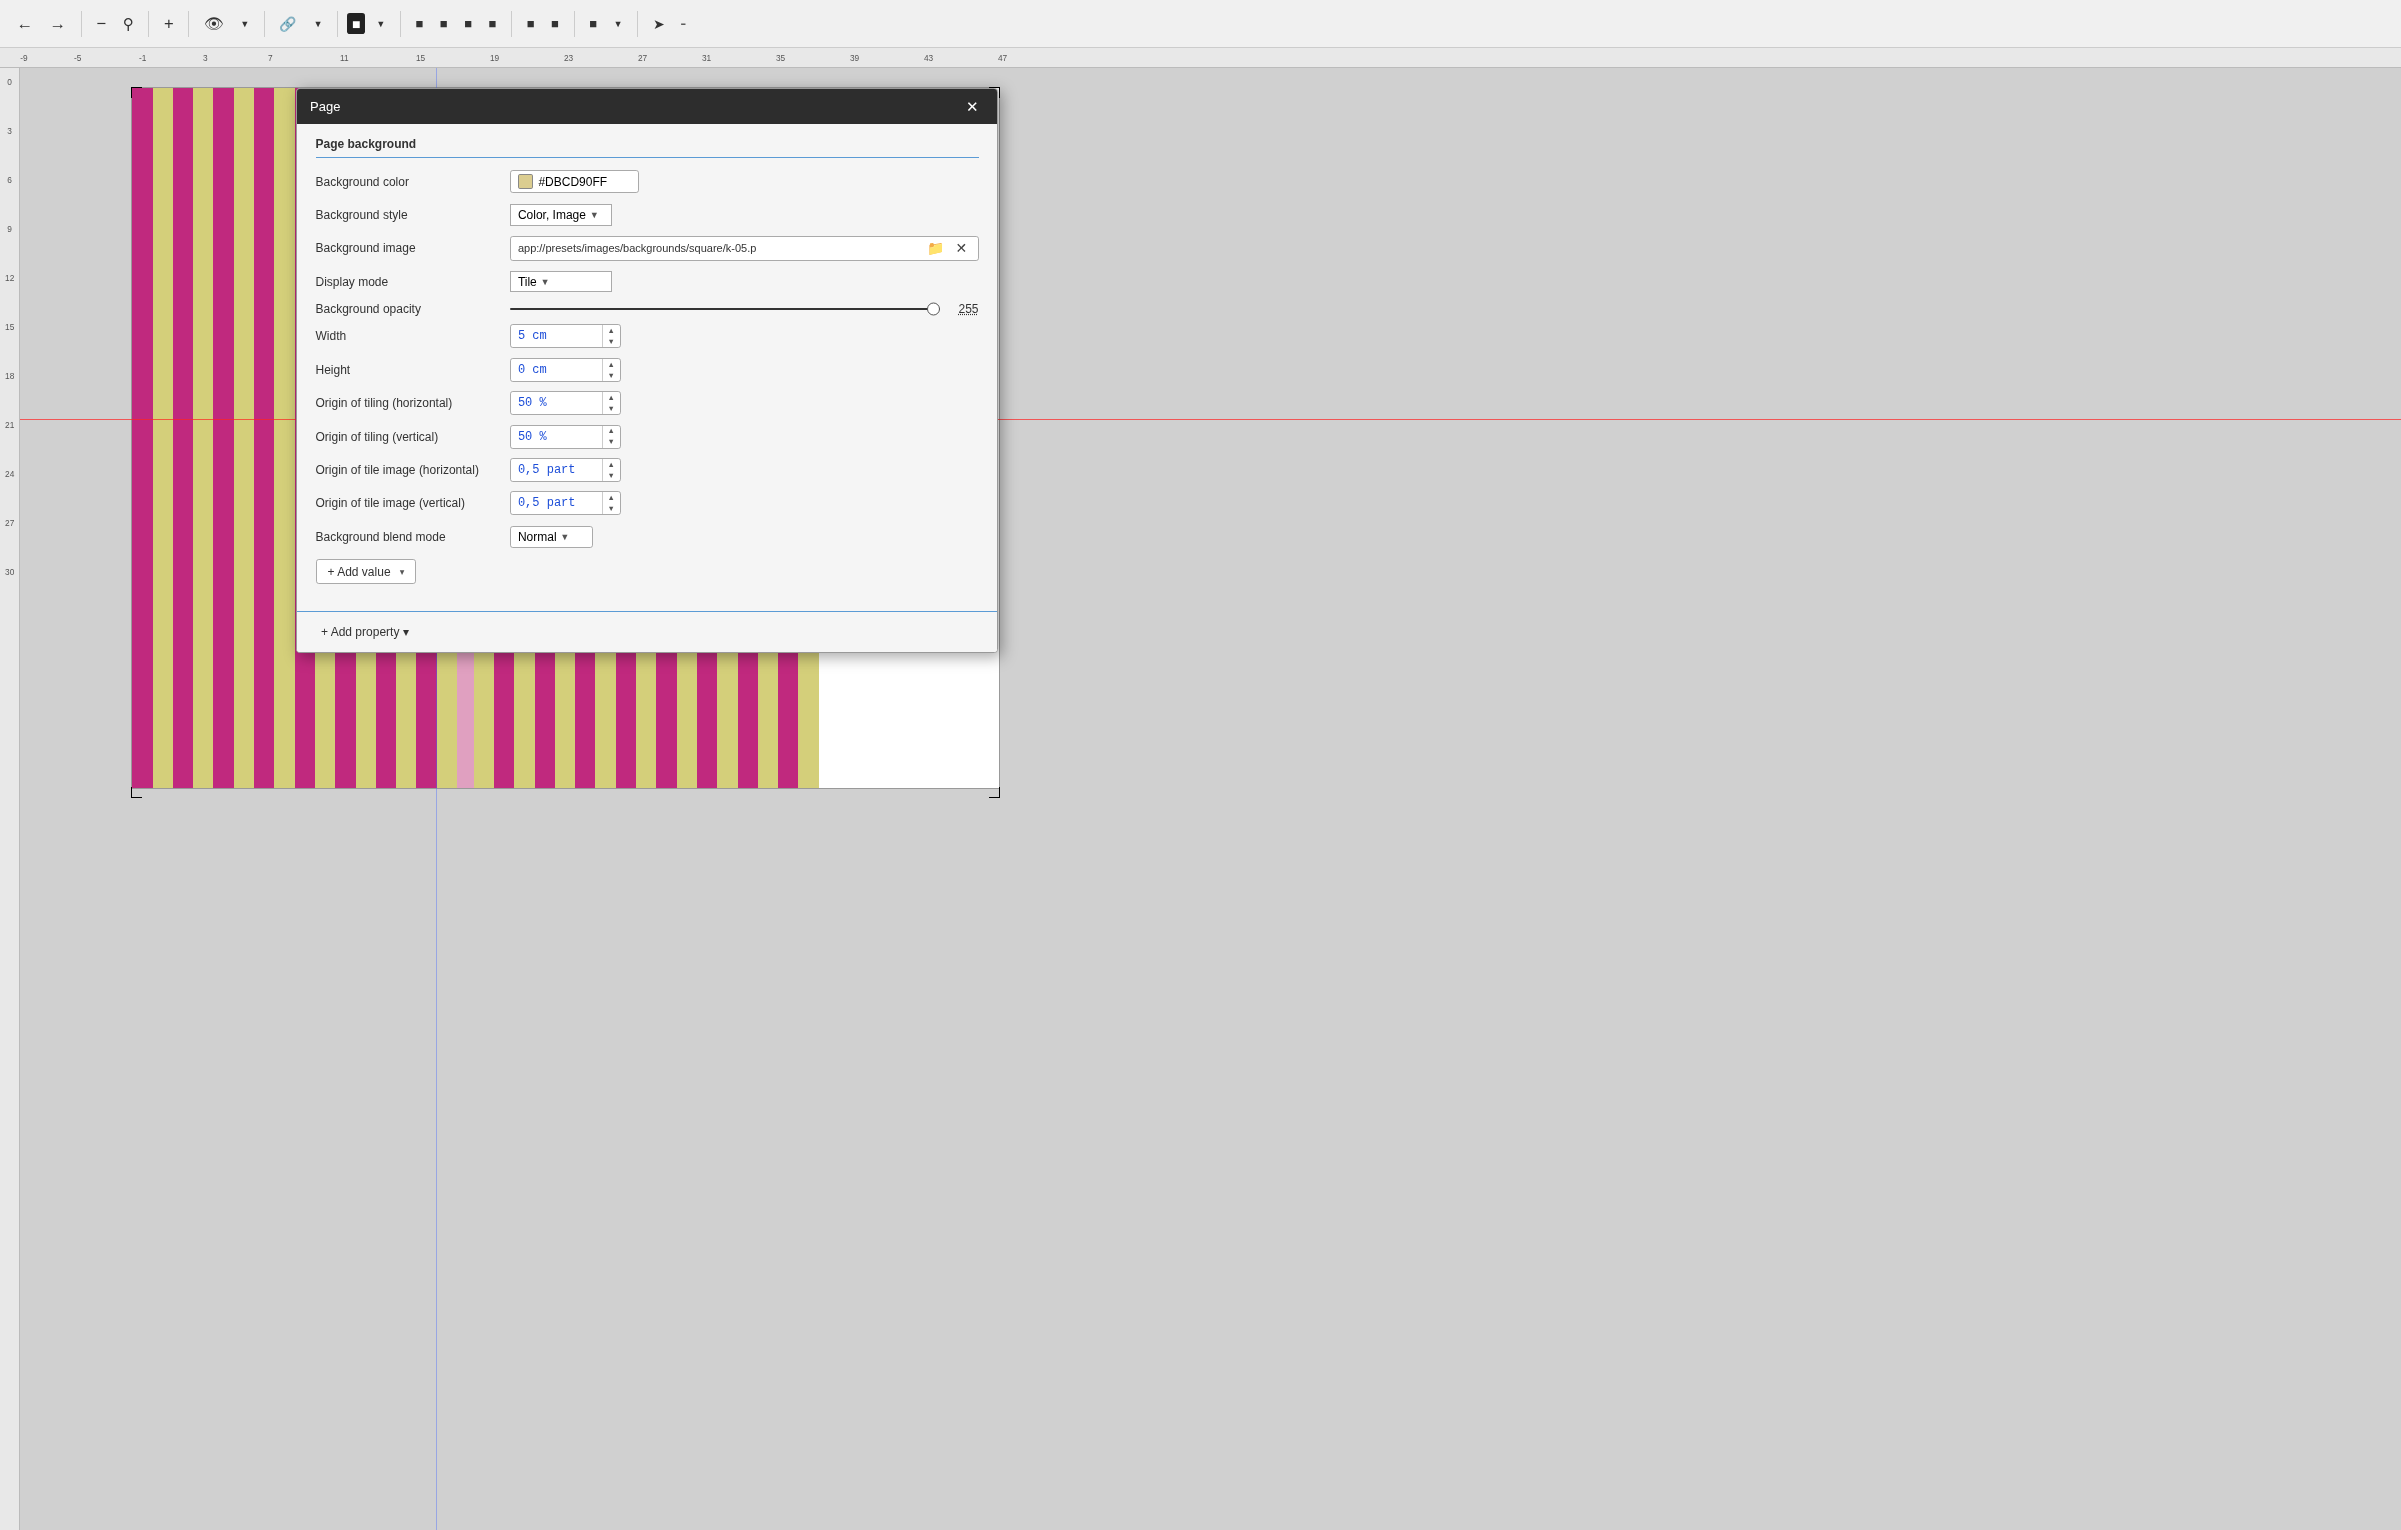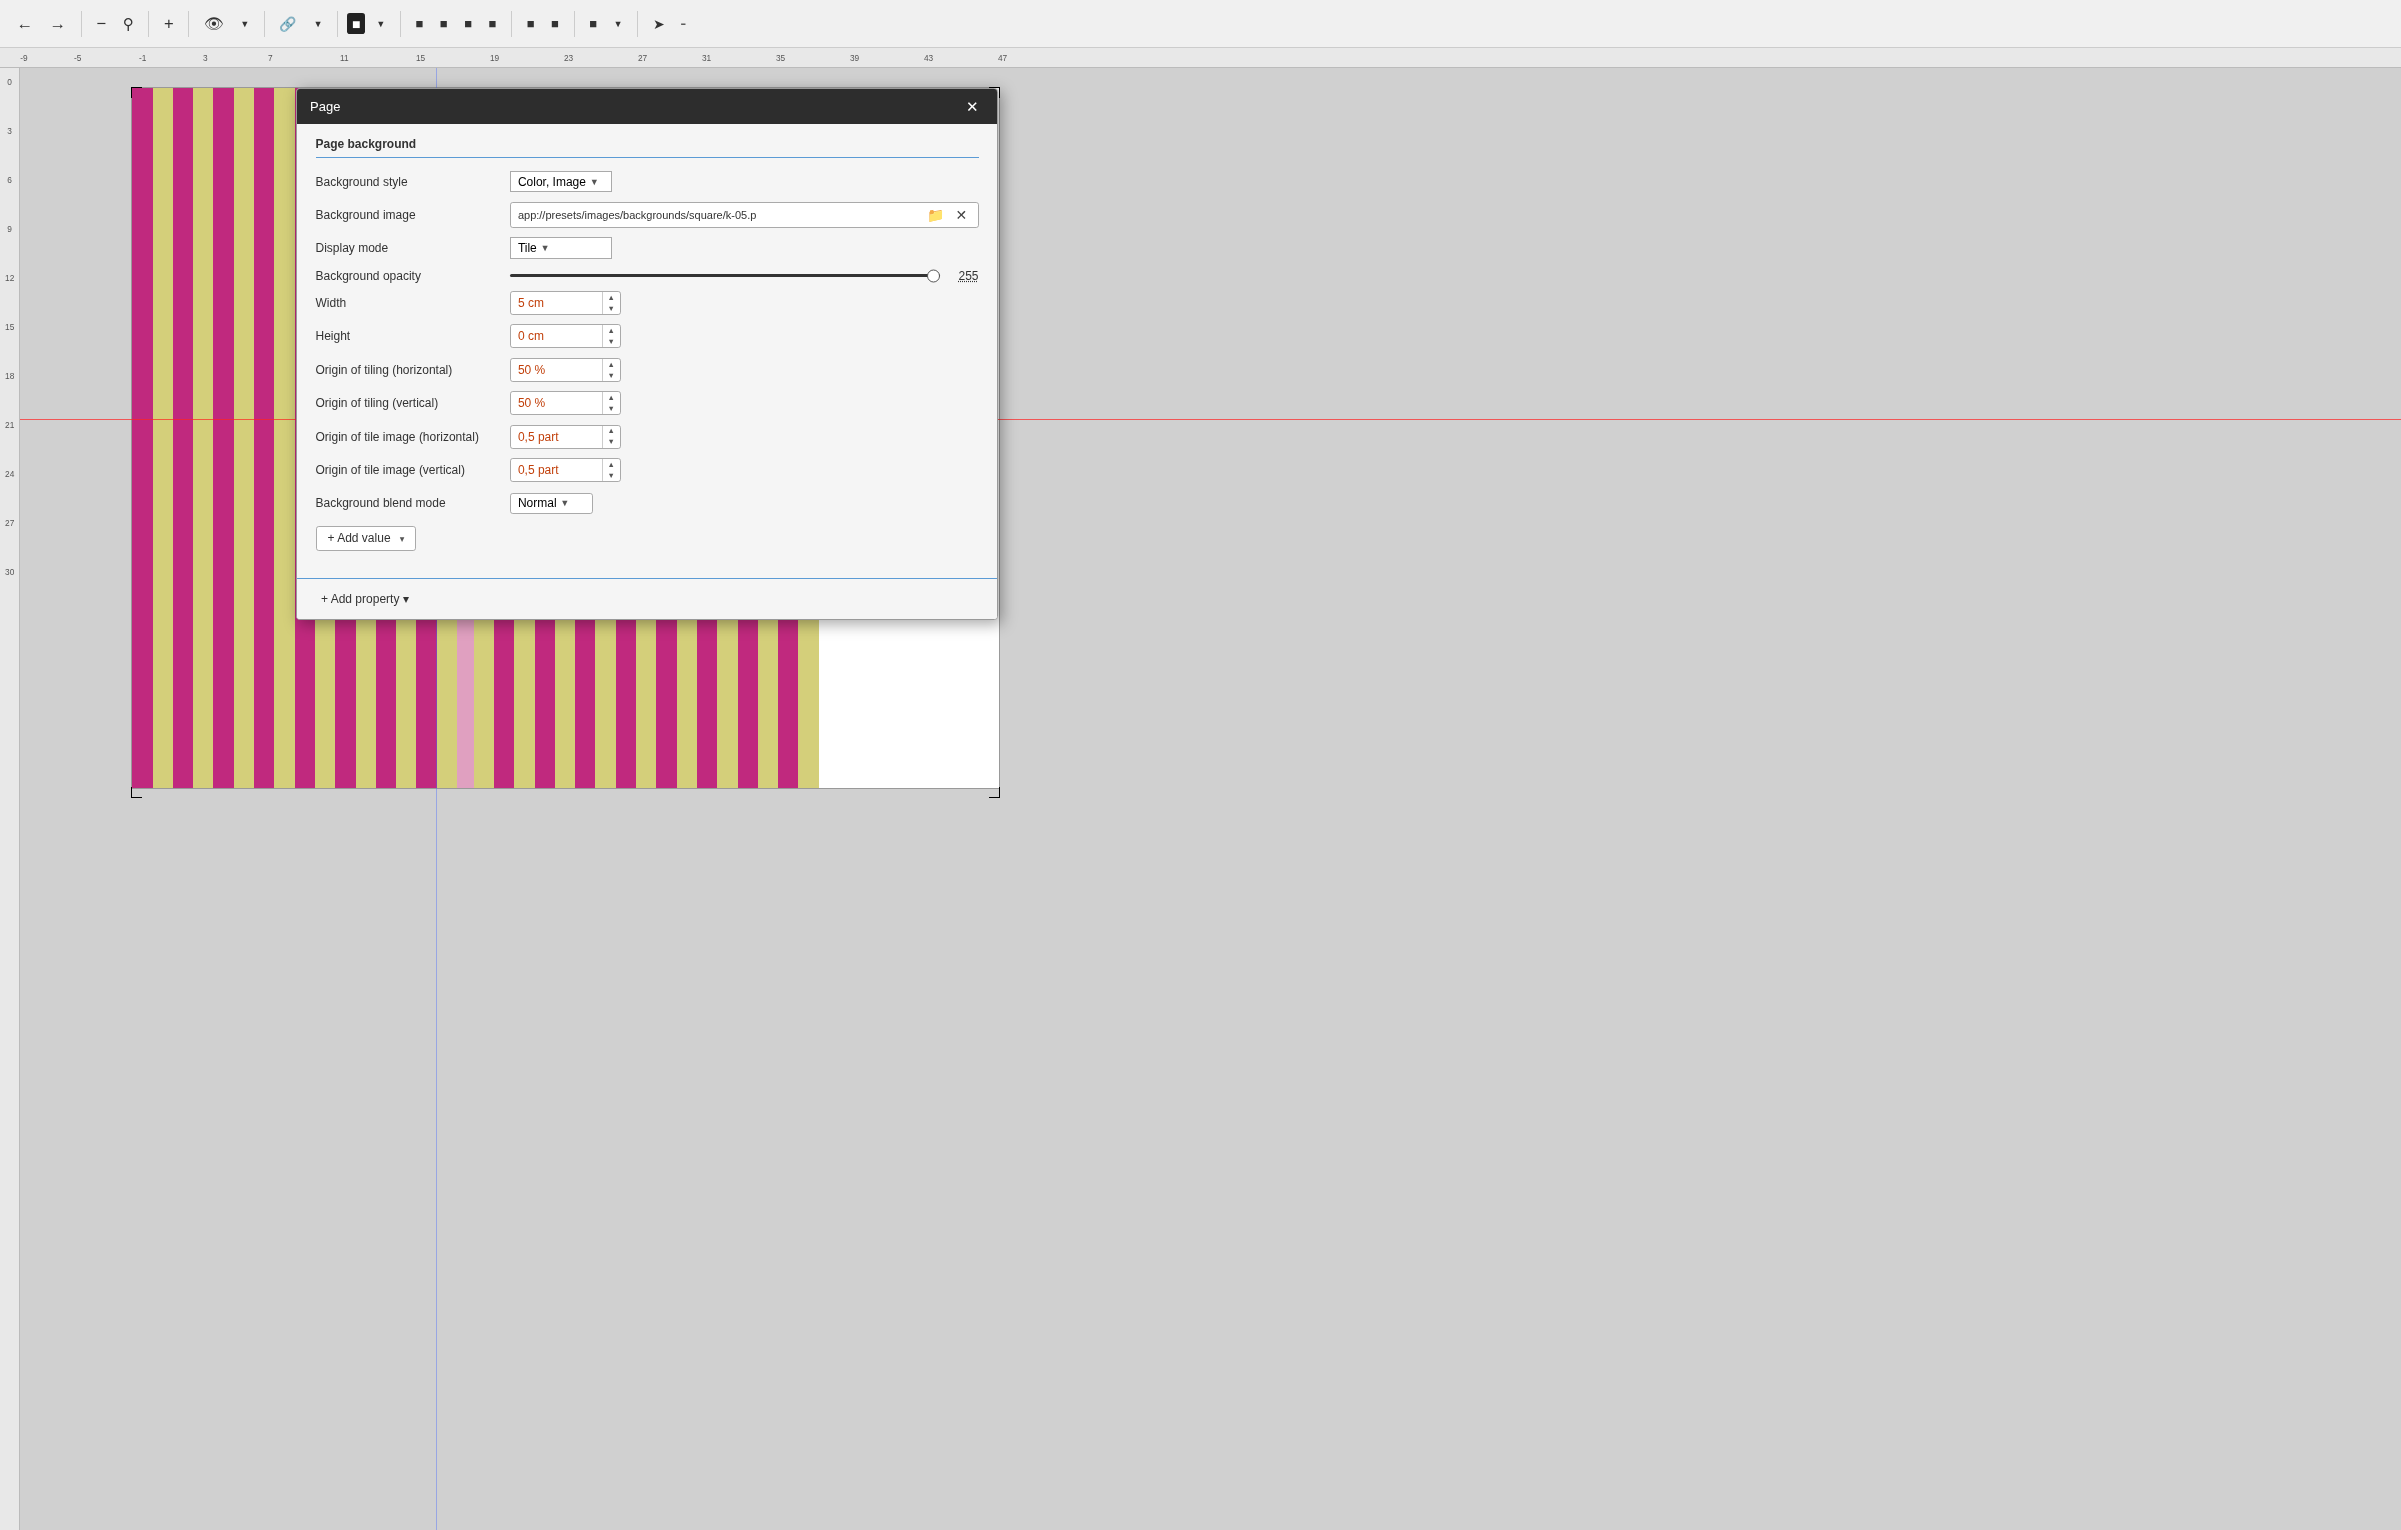--- a/index.html
+++ b/index.html
@@ -256,24 +256,25 @@
       background: #fff;
       border: 0.9px solid #aaa;
       border-radius: 2.8px;
       overflow: hidden;
       min-width: 111px;
     }
     .spinner-value {
       flex: 1;
       padding: 2.8px 7.4px;
       font-size: 12px;
-      color: #c2410c;
+      color: #1d4ed8;
       border: none;
       outline: none;
       background: transparent;
+      font-family: Liberation Mono, monospace;
     }
     .spinner-arrows {
       display: flex;
       flex-direction: column;
       border-left: 0.9px solid #ccc;
     }
     .spinner-up, .spinner-down {
       background: none;
       border: none;
       cursor: pointer;
@@ -475,20 +476,29 @@
       <span class="dialog-title">Page</span>
       <button class="dialog-close-btn">✕</button>
     </div>
 
 
     <div class="dialog-body">
 
       <div class="section-title">Page background</div>
       <hr class="section-divider">
 
+      <div class="prop-row">
+        <div class="prop-label">Background color</div>
+        <div class="prop-value">
+          <div class="color-input">
+            <div class="color-swatch" style="background:#DBCD90;"></div>
+            <span>#DBCD90FF</span>
+          </div>
+        </div>
+      </div>
 
       <div class="prop-row">
         <div class="prop-label">Background style</div>
         <div class="prop-value">
           <div class="dropdown">
             <span>Color, Image</span>
             <span class="dropdown-arrow">▼</span>
           </div>
         </div>
       </div>

